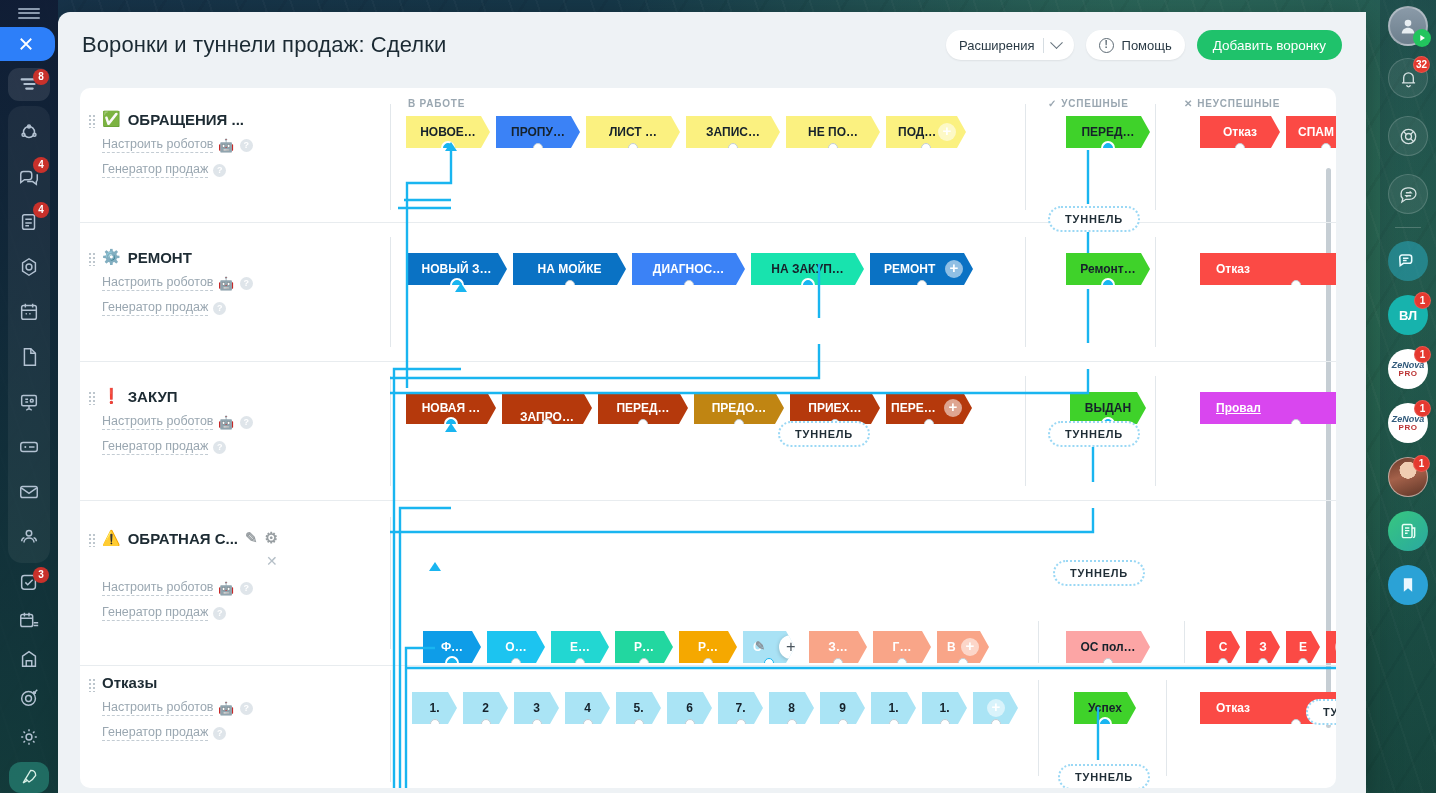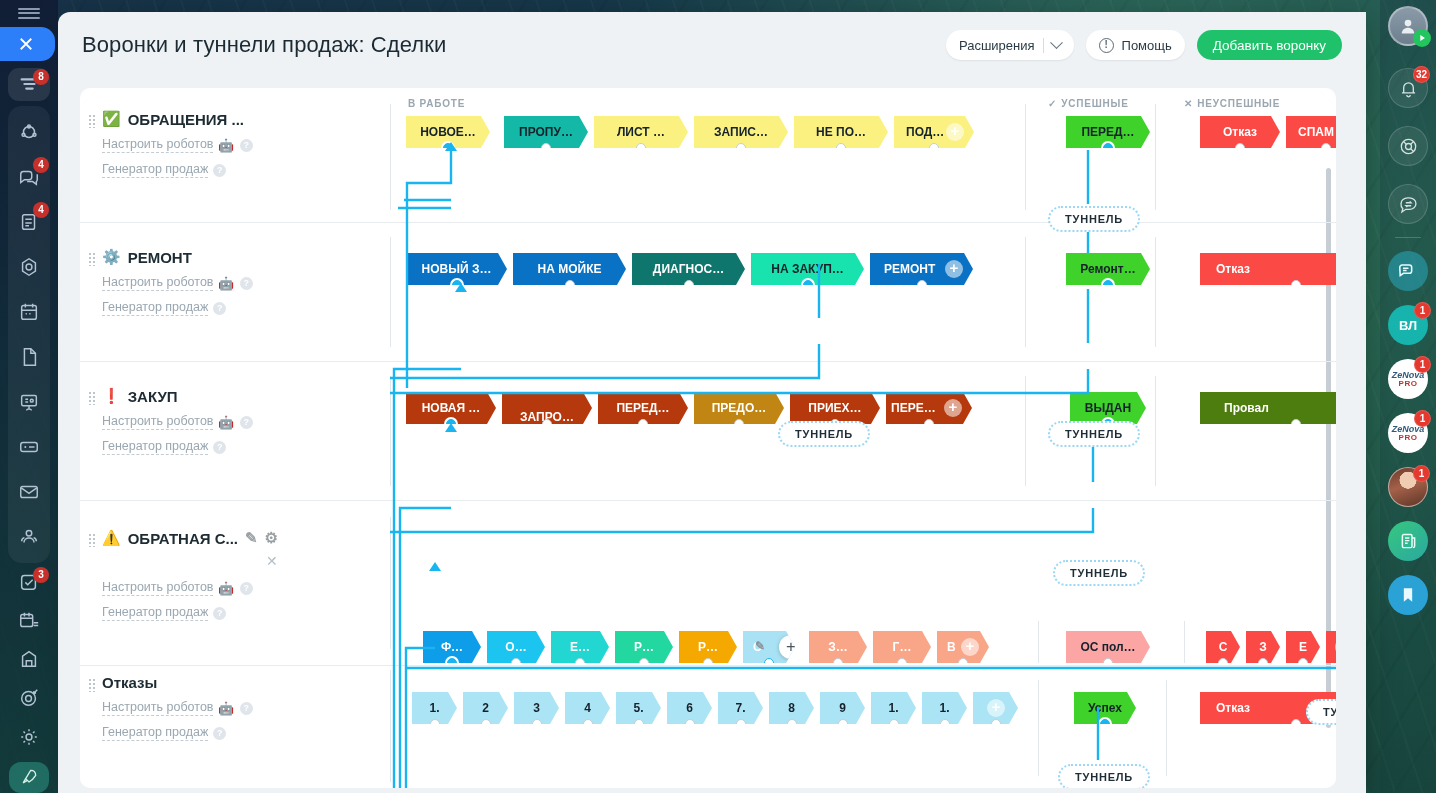--- a/index.html
+++ b/index.html
@@ -330,21 +330,21 @@
       <svg viewBox="0 0 24 24" style="width:20px;height:20px;fill:#e8eef2;stroke:none;">
           <circle cx="12" cy="8.5" r="4"></circle>
           <path d="M4.5 21c0-4.2 3.4-7 7.5-7s7.5 2.8 7.5 7z"></path>
         </svg>
       <span class="play">
         <svg viewBox="0 0 24 24" style="width:10px;height:10px;fill:#fff;stroke:none;">
             <path d="M8 5l11 7-11 7z"></path>
           </svg>
       </span>
     </div>
-    <div class="r-ico" style="margin-top:22px">
+    <div class="r-ico" style="margin-top:12px">
       <svg viewBox="0 0 24 24">
           <path d="M6.5 17V11a5.5 5.5 0 0 1 11 0v6M4.5 17h15M10 19.5a2 2 0 0 0 4 0"></path>
         </svg>
       <span class="r-badge">32</span>
     </div>
     <div class="r-ico">
       <svg viewBox="0 0 24 24">
           <circle cx="12" cy="12" r="8.2"></circle>
           <circle cx="12" cy="12" r="3.4"></circle>
           <path d="M6.3 6.3l3.3 3.3M14.4 14.4l3.3 3.3M17.7 6.3l-3.3 3.3"></path>
@@ -482,21 +482,21 @@
 
         <div class="vsep" style="left:310px; top:16px; height:106px;"></div>
         <div class="vsep" style="left:945px; top:16px; height:106px;"></div>
         <div class="vsep" style="left:1075px; top:16px; height:106px;"></div>
 
         <div class="chips" style="left:326px; top:28px;">
           <div class="chip dark-text" style="background:#fbf180; width:84px;">
             <span>НОВОЕ…</span>
               <span class="dot on"></span>
           </div>
-          <div class="chip dark-text" style="background:#14b8a6; width:84px;margin-left:8px;">
+          <div class="chip dark-text" style="background:#3b82f6; width:84px;">
             <span>ПРОПУ…</span>
               <span class="dot"></span>
           </div>
           <div class="chip dark-text" style="background:#fbf180; width:94px;">
             <span>ЛИСТ …</span>
               <span class="dot"></span>
           </div>
           <div class="chip dark-text" style="background:#fbf180; width:94px;">
             <span>ЗАПИС…</span>
               <span class="dot"></span>
@@ -560,21 +560,21 @@
 
         <div class="chips" style="left:326px; top:30px;">
           <div class="chip" style="background:#0a72c4; width:101px;">
             <span>НОВЫЙ З…</span>
               <span class="dot on"></span>
           </div>
           <div class="chip" style="background:#0a72c4; width:113px;">
             <span>НА МОЙКЕ</span>
               <span class="dot"></span>
           </div>
-          <div class="chip" style="background:#0f766e; width:113px;">
+          <div class="chip" style="background:#3b82f6; width:113px;">
             <span>ДИАГНОС…</span>
               <span class="dot"></span>
           </div>
           <div class="chip dark-text" style="background:#18e3ae; width:113px;">
             <span>НА ЗАКУП…</span>
               <span class="dot on"></span>
           </div>
           <div class="chip" style="background:#0a72c4; width:103px; justify-content:flex-start; padding-left:14px;">
             <span>РЕМОНТ</span>
               <span class="dot"></span>
@@ -656,21 +656,21 @@
         </div>
 
         <div class="chips" style="left:990px; top:30px;">
           <div class="chip dark-text" style="background:#3fd22a; width:76px;">
             <span>ВЫДАН</span>
               <span class="dot on"></span>
           </div>
         </div>
 
         <div class="chips" style="left:1120px; top:30px;">
-          <div class="chip" style="background:#4d7c0f; width:192px; justify-content:flex-start; padding-left:24px;">
+          <div class="chip" style="background:#d946ef; width:192px; justify-content:flex-start; padding-left:16px;text-decoration:underline;">
             <span>Провал</span>
               <span class="dot"></span>
 
           </div>
         </div>
 
         <div class="tunnel" style="left:973px; top:198px;">
           <span>ТУННЕЛЬ</span>
         </div>
       </div>

